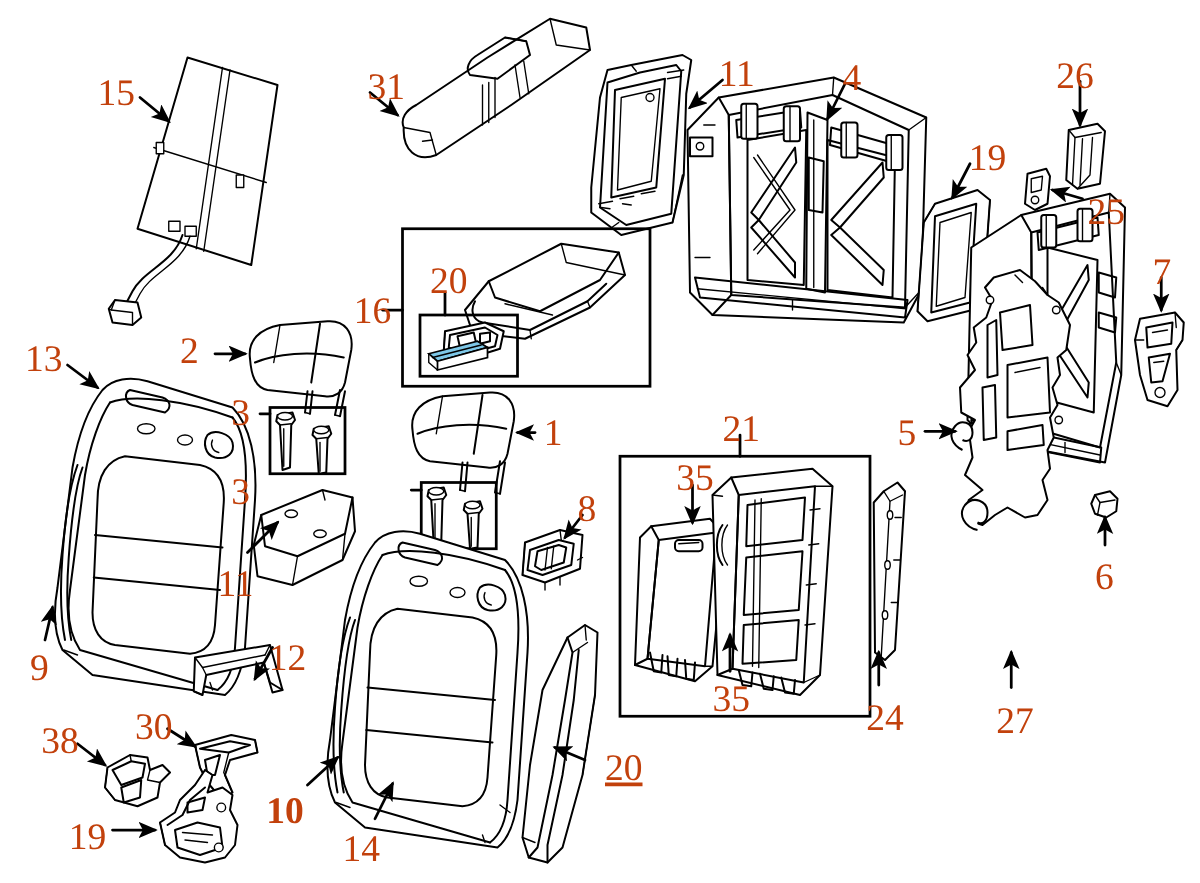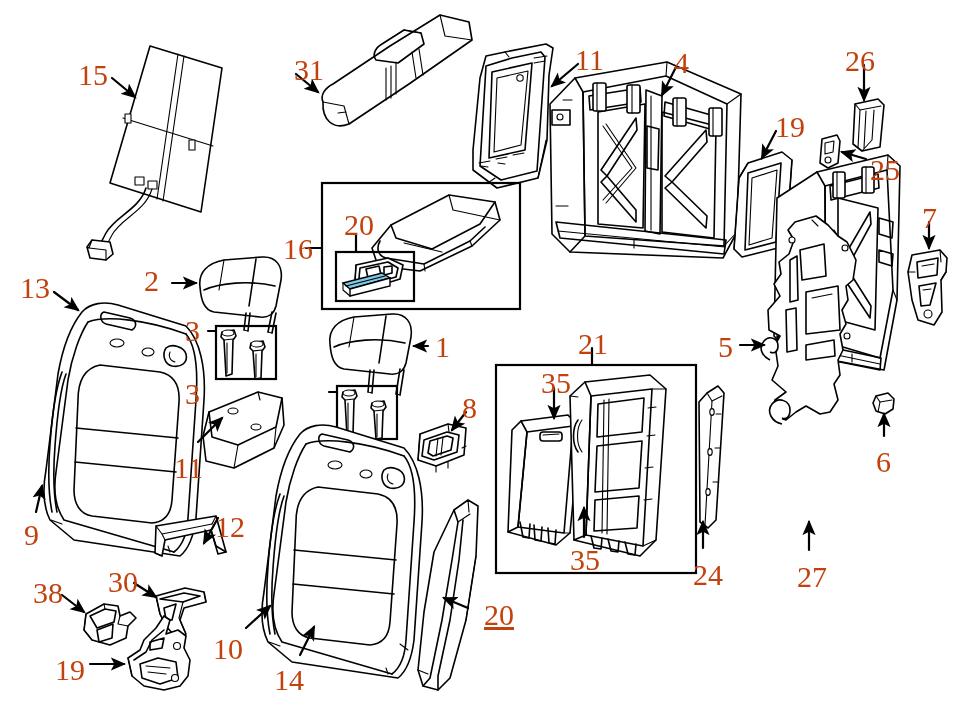--- a/index.html
+++ b/index.html
@@ -529,17 +529,17 @@
   <div class="callout" style="left:876px; top:447px;">6</div>
   <div class="callout" style="left:215px; top:500px;margin-top:12px;">12</div>
   <div class="callout" style="left:570px; top:545px;">35</div>
   <div class="callout" style="left:693px; top:560px;">24</div>
   <div class="callout" style="left:797px; top:562px;">27</div>
   <div class="callout" style="left:24px;  top:520px;">9</div>
   <div class="callout" style="left:484px; top:600px;text-decoration:underline;">20</div>
   <div class="callout" style="left:33px;  top:578px;">38</div>
   <div class="callout" style="left:108px; top:567px;">30</div>
   <div class="callout" style="left:55px;  top:655px;">19</div>
-  <div class="callout" style="left:213px; top:634px;">10</div>
+  <div class="callout" style="left:213px; top:634px;font-weight:bold;">10</div>
   <div class="callout" style="left:274px; top:665px;">14</div>
   <div class="callout" style="left:185px; top:379px;">3</div>
 
 </div>
 
 </body></html>

